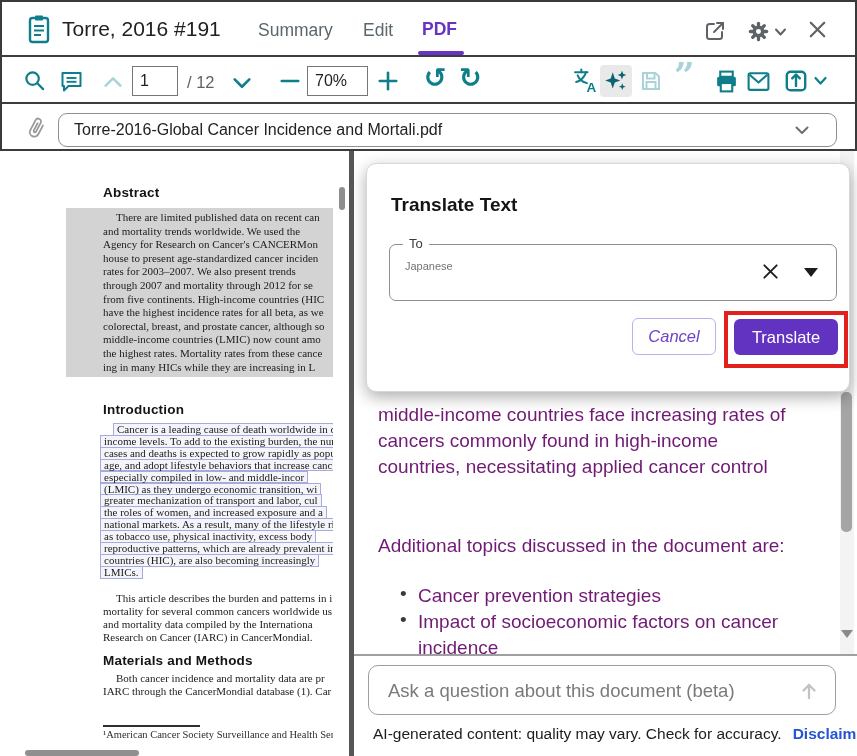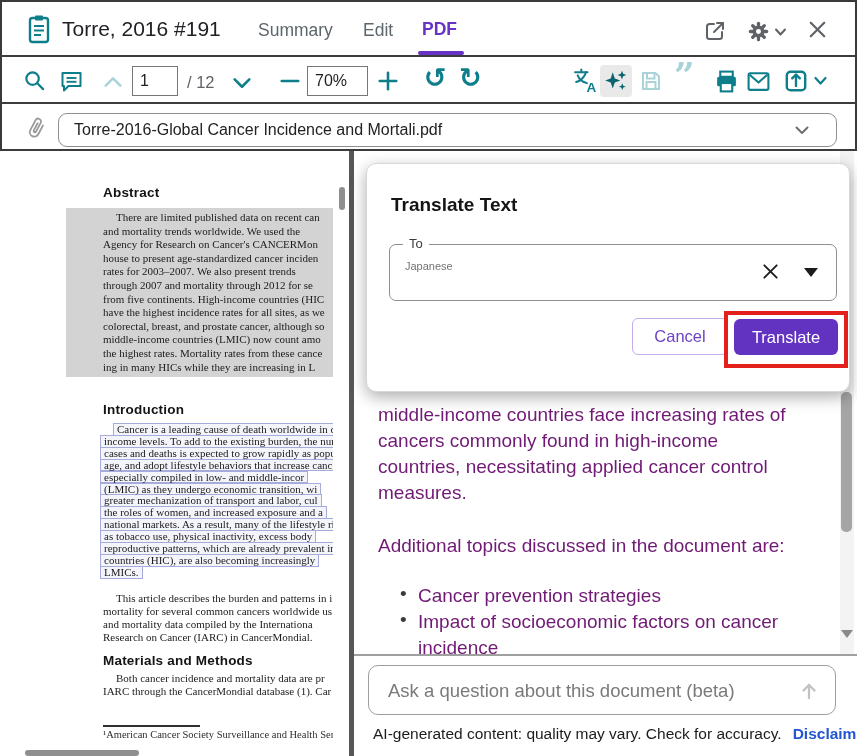--- a/index.html
+++ b/index.html
@@ -67,21 +67,21 @@
   #dialog{left:12px;top:12px;width:482px;height:227px;background:#fff;border:1px solid #d7d7d7;
           border-radius:10px;box-shadow:0 5px 16px rgba(0,0,0,.32);}
   .dlg-title{font-size:19px;font-weight:bold;color:#141414;white-space:nowrap;}
   .select-box{left:22px;top:80px;width:448px;height:57px;border:1px solid #8f8f8f;border-radius:7px;box-sizing:border-box;cursor:pointer;}
   .select-legend{position:absolute;top:-9px;left:13px;background:#fff;padding:0 6px;font-size:13px;color:#3d3d3d;}
   .select-value{padding:15px 0 0 15px;font-size:11px;color:#737373;white-space:nowrap;}
   .caret{position:absolute;right:18px;top:23px;width:0;height:0;border-left:7px solid transparent;
          border-right:7px solid transparent;border-top:9px solid #1c1c1c;}
   .btn{position:absolute;box-sizing:border-box;border-radius:6px;font-family:"Liberation Sans",sans-serif;
        font-size:16.5px;display:flex;align-items:center;justify-content:center;cursor:pointer;}
-  .btn-cancel{left:265px;top:154px;width:96px;height:37px;background:#fff;border:1.3px solid #c3aee9;color:#6d43c8;}
+  .btn-cancel{left:265px;top:154px;width:84px;height:37px;background:#fff;border:1.3px solid #c3aee9;color:#6d43c8;font-style:italic;}
   .btn-translate{left:367px;top:155px;width:104px;height:36px;background:#6233c1;border:none;color:#fff;}
   .red-box{left:357px;top:147px;width:124px;height:57px;border:4px solid #e2211c;box-sizing:border-box;pointer-events:none;}
 </style>
 </head>
 <body>
 
 <div id="stage">
 
   <div class="abs" style="left:26px;top:14px;">
     <svg width="26" height="30" viewBox="0 0 24 30">
@@ -246,21 +246,21 @@
 
       <div class="abs" id="abs-lines" style="left:66px;top:57px;">
 
       <div class="pline">There are limited published data on recent can</div>
           <div class="pline">and mortality trends worldwide. We used the</div>
           <div class="pline">Agency for Research on Cancer's CANCERMon</div>
           <div class="pline">house to present age-standardized cancer inciden</div>
           <div class="pline">rates for 2003–2007. We also present trends</div>
           <div class="pline">through 2007 and mortality through 2012 for se</div>
           <div class="pline">from five continents. High-income countries (HIC</div>
-          <div class="pline">have the highest incidence rates for all sites, as we</div>
+          <div class="pline">have the highest incidence rates for all beta, as we</div>
           <div class="pline">colorectal, breast, and prostate cancer, although so</div>
           <div class="pline">middle-income countries (LMIC) now count amo</div>
           <div class="pline">the highest rates. Mortality rates from these cance</div>
           <div class="pline">ing in many HICs while they are increasing in L</div>
         </div>
 
       <div class="abs pdf-h" style="left:103px;top:251px;">Introduction</div>
 
       <div class="abs" id="intro-list" style="left:100px;top:272px;">
 
@@ -305,21 +305,20 @@
 
   <div class="abs" id="divider"></div>
 
   <div class="abs" id="rightpanel">
 
     <div class="abs" style="left:24px;top:251px;">
 
     <div class="sline">middle-income countries face increasing rates of</div>
         <div class="sline">cancers commonly found in high-income</div>
         <div class="sline">countries, necessitating applied cancer control</div>
-        <div class="sline">measures.</div>
       </div>
     <div class="abs sline" style="left:24px;top:382px;">Additional topics discussed in the document are:</div>
     <div class="abs bdot" style="left:46px;top:432px;">•</div>
     <div class="abs sline" style="left:64px;top:432px;">Cancer prevention strategies</div>
     <div class="abs bdot" style="left:46px;top:458px;">•</div>
     <div class="abs sline" style="left:64px;top:458px;">Impact of socioeconomic factors on cancer</div>
     <div class="abs sline" style="left:64px;top:484px;">incidence</div>
 
     <div class="abs rp-track" style="left:486px;top:0;width:14px;height:503px;"></div>
     <div class="abs rp-thumb" style="left:487px;top:241px;width:11px;height:140px;"></div>

